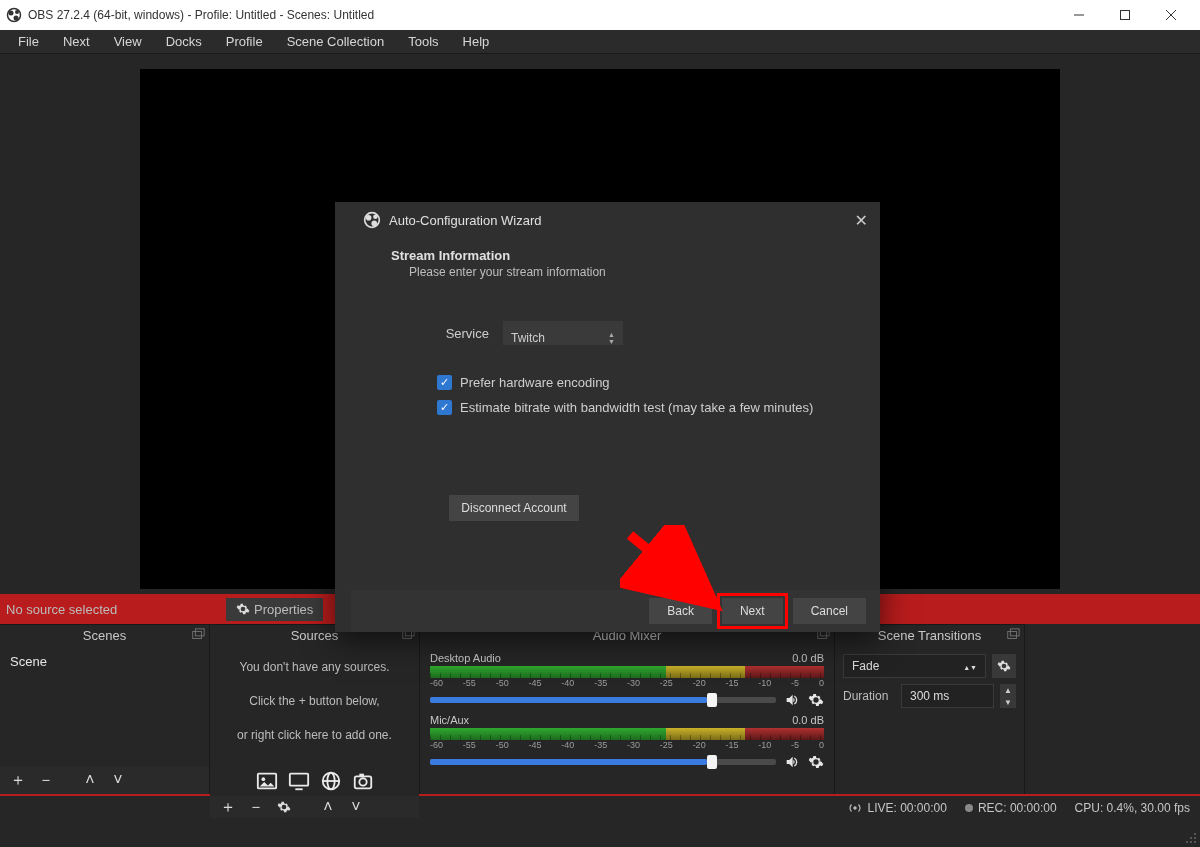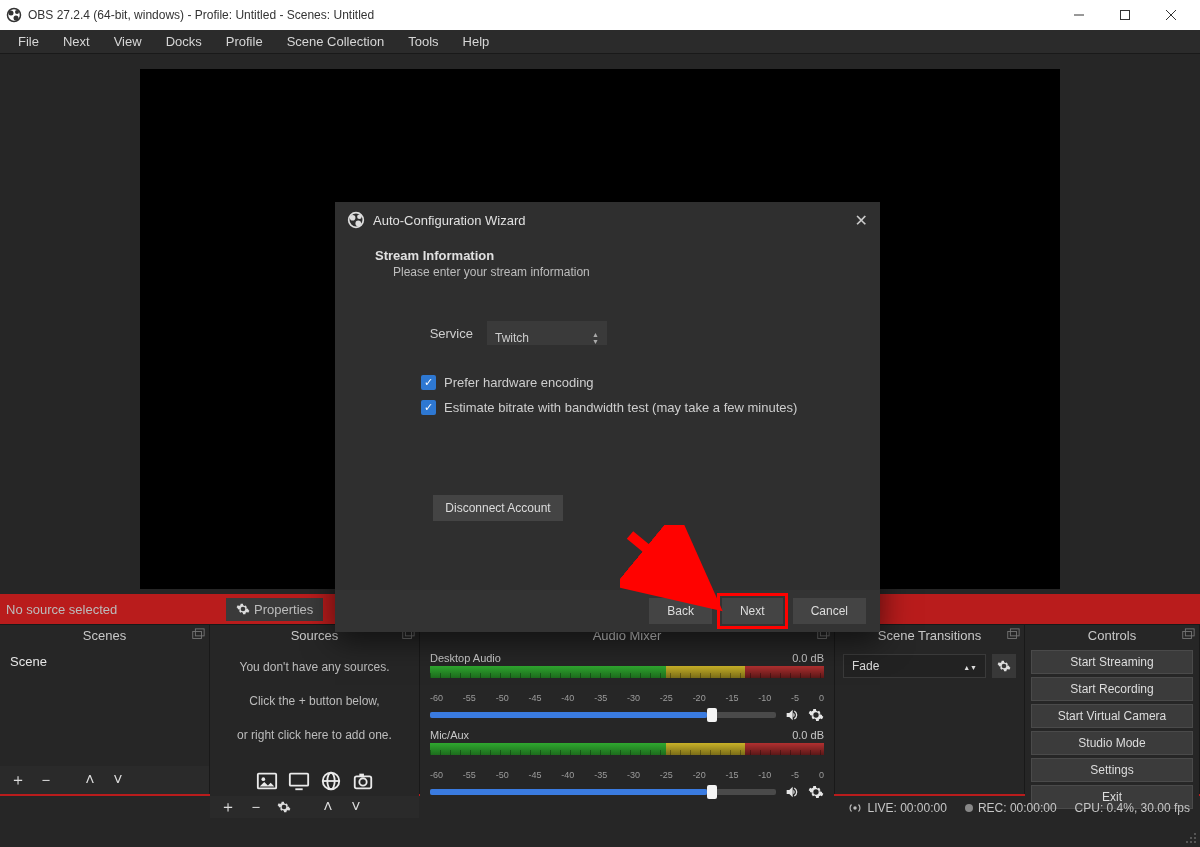--- a/index.html
+++ b/index.html
@@ -43,21 +43,21 @@
 
 .mixer .panel-body { padding: 6px 10px 2px; }
 .mixer-row { margin-bottom: 6px; }
 .mixer-row .hdr { display: flex; justify-content: space-between; font-size: 11px; color: #c8c8c8; }
 .meter { height: 12px; background: #1e1e1e; position: relative; margin-top: 2px; }
 .meter .seg { position: absolute; top: 0; bottom: 0; }
 .seg.g { left: 0; width: 60%; background: linear-gradient(#2fa82f,#1d6b1d); }
 .seg.y { left: 60%; width: 20%; background: linear-gradient(#c9b228,#7a6c18); }
 .seg.r { left: 80%; width: 20%; background: linear-gradient(#b13030,#5a1818); }
 .meter .ticks { position: absolute; left: 0; right: 0; bottom: 0; height: 5px; background: repeating-linear-gradient(90deg,#000 0 1px, transparent 1px 10px); opacity: .3; }
-.mixer-scale { font-size: 9px; color: #9c9c9c; display: flex; justify-content: space-between; margin-top: 15px; }
+.mixer-scale { font-size: 9px; color: #9c9c9c; display: flex; justify-content: space-between; margin-top: 0; }
 .slider-row { display: flex; align-items: center; gap: 6px; margin-top: 4px; }
 .slider { flex: 1; height: 6px; background: #4a4a4a; position: relative; border-radius: 2px; }
 .slider .fill { position: absolute; left: 0; top: 0; bottom: 0; width: 80%; background: #3a7be0; border-radius: 2px; }
 .slider .thumb { position: absolute; left: 80%; top: -4px; width: 10px; height: 14px; background: #f4f4f4; border-radius: 2px; }
 .mixer-icon { color: #e6e6e6; }
 
 .transitions .panel-body { padding: 8px; }
 .trans-row { display: flex; align-items: center; gap: 6px; margin-bottom: 6px; }
 .select-box { flex: 1; background: #222; height: 24px; display: flex; align-items: center; justify-content: space-between; padding: 0 8px; font-size: 12px; color: #ddd; border: 1px solid #3a3a3a; }
 .sq-btn { width: 24px; height: 24px; background: #383838; color: #ddd; display: flex; align-items: center; justify-content: center; }
@@ -69,21 +69,21 @@
 .controls .panel-body { padding: 4px 6px; display: flex; flex-direction: column; gap: 3px; }
 .ctrl-btn { background: #3b3b3b; color: #ddd; font-size: 12px; height: 24px; display: flex; align-items: center; justify-content: center; border: 1px solid #4a4a4a; cursor: pointer; }
 
 .statusbar { height: 26px; background: #262626; border-top: 2px solid #b91c1c; display: flex; align-items: center; justify-content: flex-end; padding: 0 10px; gap: 18px; font-size: 12px; color: #c5c5c5; }
 .statusbar .status-item { display: flex; align-items: center; gap: 5px; }
 .dot { width: 8px; height: 8px; border-radius: 50%; background: #888; }
 
 .resize-grip { position: absolute; right: 2px; bottom: 2px; width: 14px; height: 14px; }
 
 
-.modal { position: absolute; left: 335px; top: 202px; width: 545px; height: 430px; background: #2f2f2f; box-shadow: 0 8px 30px rgba(0, 0, 0, .6); display: flex; flex-direction: column; }
+.modal { position: absolute; left: 335px; top: 202px; width: 545px; height: 430px; background: #2f2f2f; box-shadow: 0 8px 30px rgba(0, 0, 0, .6); display: flex; flex-direction: column; padding-left: 16px; }
 .modal-title { height: 36px; display: flex; align-items: center; padding: 0 12px; color: #e0e0e0; font-size: 13px; }
 .modal-title .logo { width: 18px; height: 18px; margin-right: 8px; }
 .modal-title .spacer { flex: 1; }
 .modal-title .close { color: #ccc; font-size: 16px; cursor: pointer; }
 .modal-body { flex: 1; padding: 10px 24px 10px 40px; color: #cecece; font-size: 13px; }
 .modal-body h4 { font-weight: 700; font-size: 13px; color: #e0e0e0; }
 .modal-body .subtitle { font-size: 12px; color: #bdbdbd; margin-left: 18px; margin-top: 2px; }
 .field-row { display: flex; align-items: center; gap: 14px; margin-top: 42px; margin-left: 46px; }
 .field-row .lbl { font-size: 13px; width: 52px; text-align: right; }
 .combo { width: 120px; height: 24px; background: #3a3a3a; display: flex; align-items: flex-end; padding: 0 8px; justify-content: space-between; font-size: 12px; }
@@ -314,37 +314,33 @@
         <div class="select-box">
             <span>Fade</span>
             <span class="chev"><span style="font-size:7px">▲</span><span style="font-size:7px">▼</span></span>
           </div>
         <div class="sq-btn">
             <svg width="14" height="14" viewBox="0 0 24 24">
               <path fill="#ddd" d="M12 8a4 4 0 1 0 4 4 4 4 0 0 0-4-4m9 4a7 7 0 0 1-.1 1.2l2.1 1.6-2 3.5-2.5-1a7.2 7.2 0 0 1-2 1.2l-.4 2.6h-4l-.4-2.6a7.2 7.2 0 0 1-2-1.2l-2.5 1-2-3.5 2.1-1.6A7 7 0 0 1 3 12a7 7 0 0 1 .1-1.2L1 9.2l2-3.5 2.5 1a7.2 7.2 0 0 1 2-1.2L7.9 3h4l.4 2.6a7.2 7.2 0 0 1 2 1.2l2.5-1 2 3.5-2.1 1.6A7 7 0 0 1 21 12z"></path>
             </svg>
           </div>
       </div>
-    </div>
-  </div>
-
-  <div class="panel controls">
-    <div class="panel-title"><span>Controls</span><svg class="popout" viewBox="0 0 16 16">
-          <rect x="2" y="4" width="10" height="8" fill="none" stroke="#999"></rect>
-          <rect x="5" y="1" width="10" height="8" fill="none" stroke="#999"></rect>
-        </svg></div>
-    <div class="panel-body">
-      <div class="ctrl-btn">Start Streaming</div>
-      <div class="ctrl-btn">Start Recording</div>
-      <div class="ctrl-btn">Start Virtual Camera</div>
-      <div class="ctrl-btn">Studio Mode</div>
-      <div class="ctrl-btn">Settings</div>
-      <div class="ctrl-btn">Exit</div>
-    </div>
-  </div>
+      <div class="trans-row">
+        <span class="dur-label">Duration</span>
+        <div class="dur-field">
+            <span>300 ms</span>
+          </div>
+        <div class="spin">
+            <div>▲</div>
+            <div>▼</div>
+          </div>
+      </div>
+    </div>
+  </div>
+
 
 </div>
 
 <div class="statusbar">
   <div class="status-item">
     <svg width="14" height="14" viewBox="0 0 24 24">
         <circle cx="12" cy="12" r="3" fill="#bbb"></circle>
         <path d="M6 6a8.5 8.5 0 0 0 0 12M18 6a8.5 8.5 0 0 1 0 12" stroke="#bbb" stroke-width="2" fill="none"></path>
       </svg>
     <span>LIVE: 00:00:00</span>

